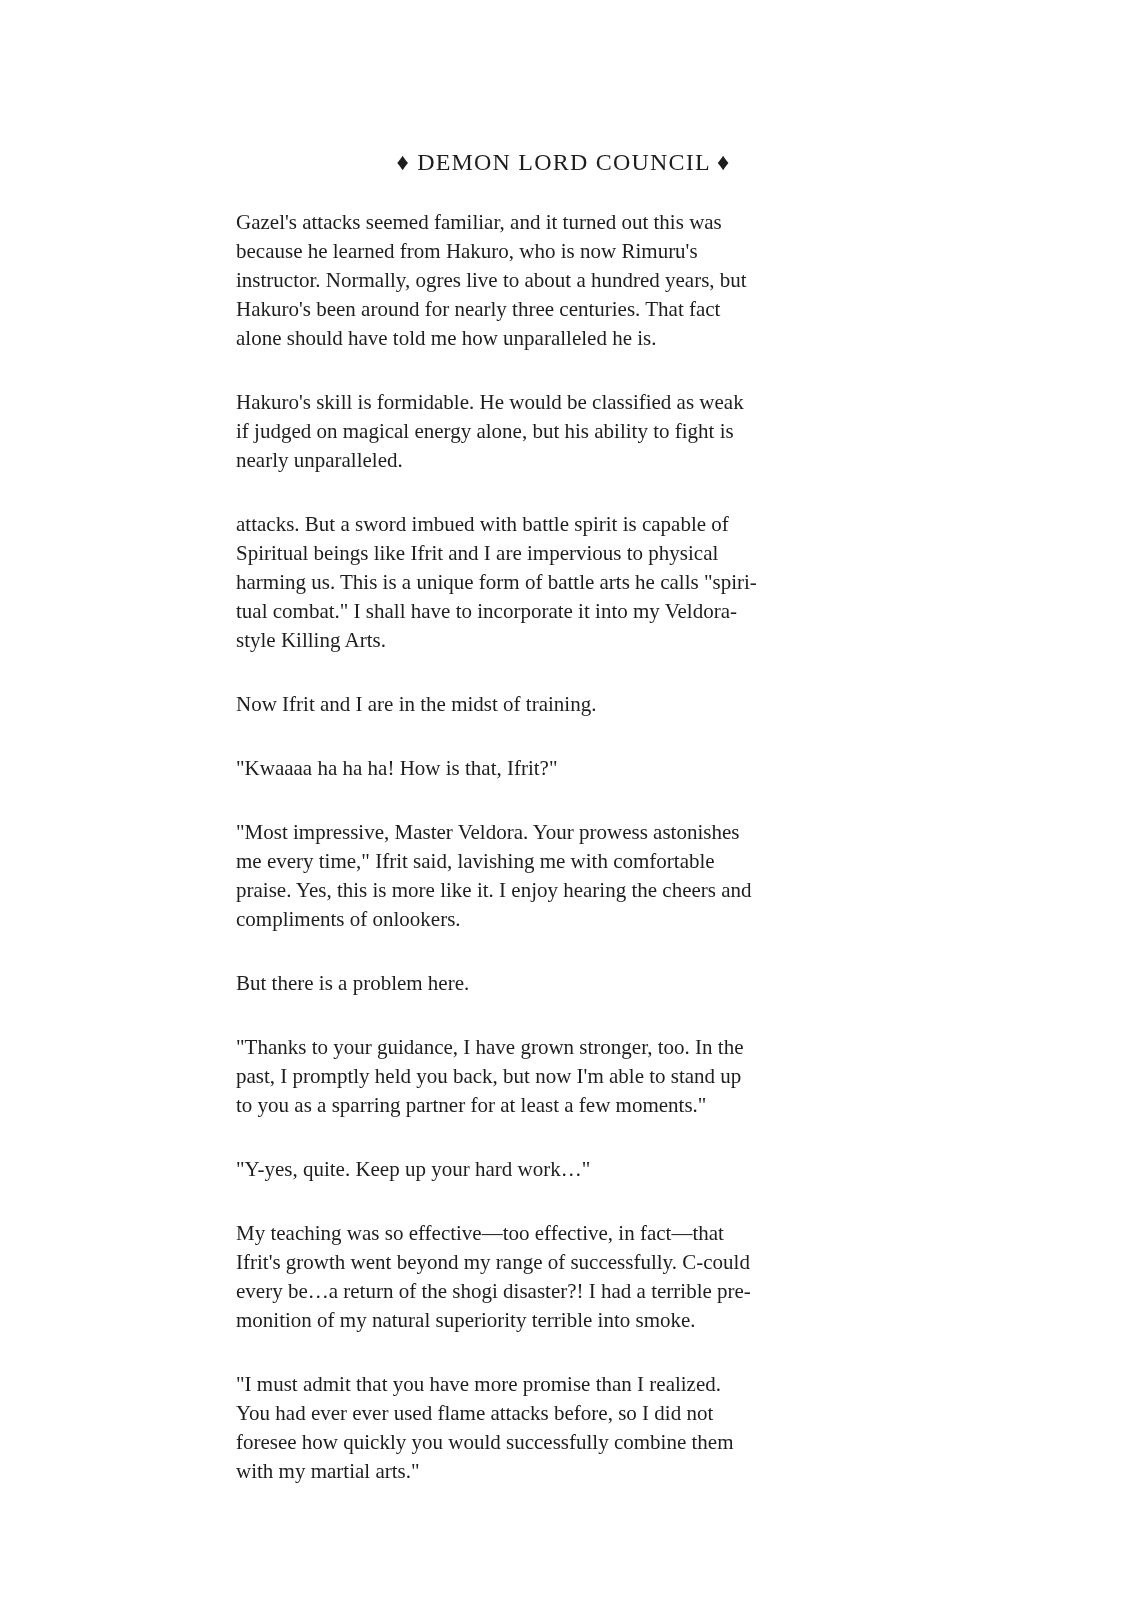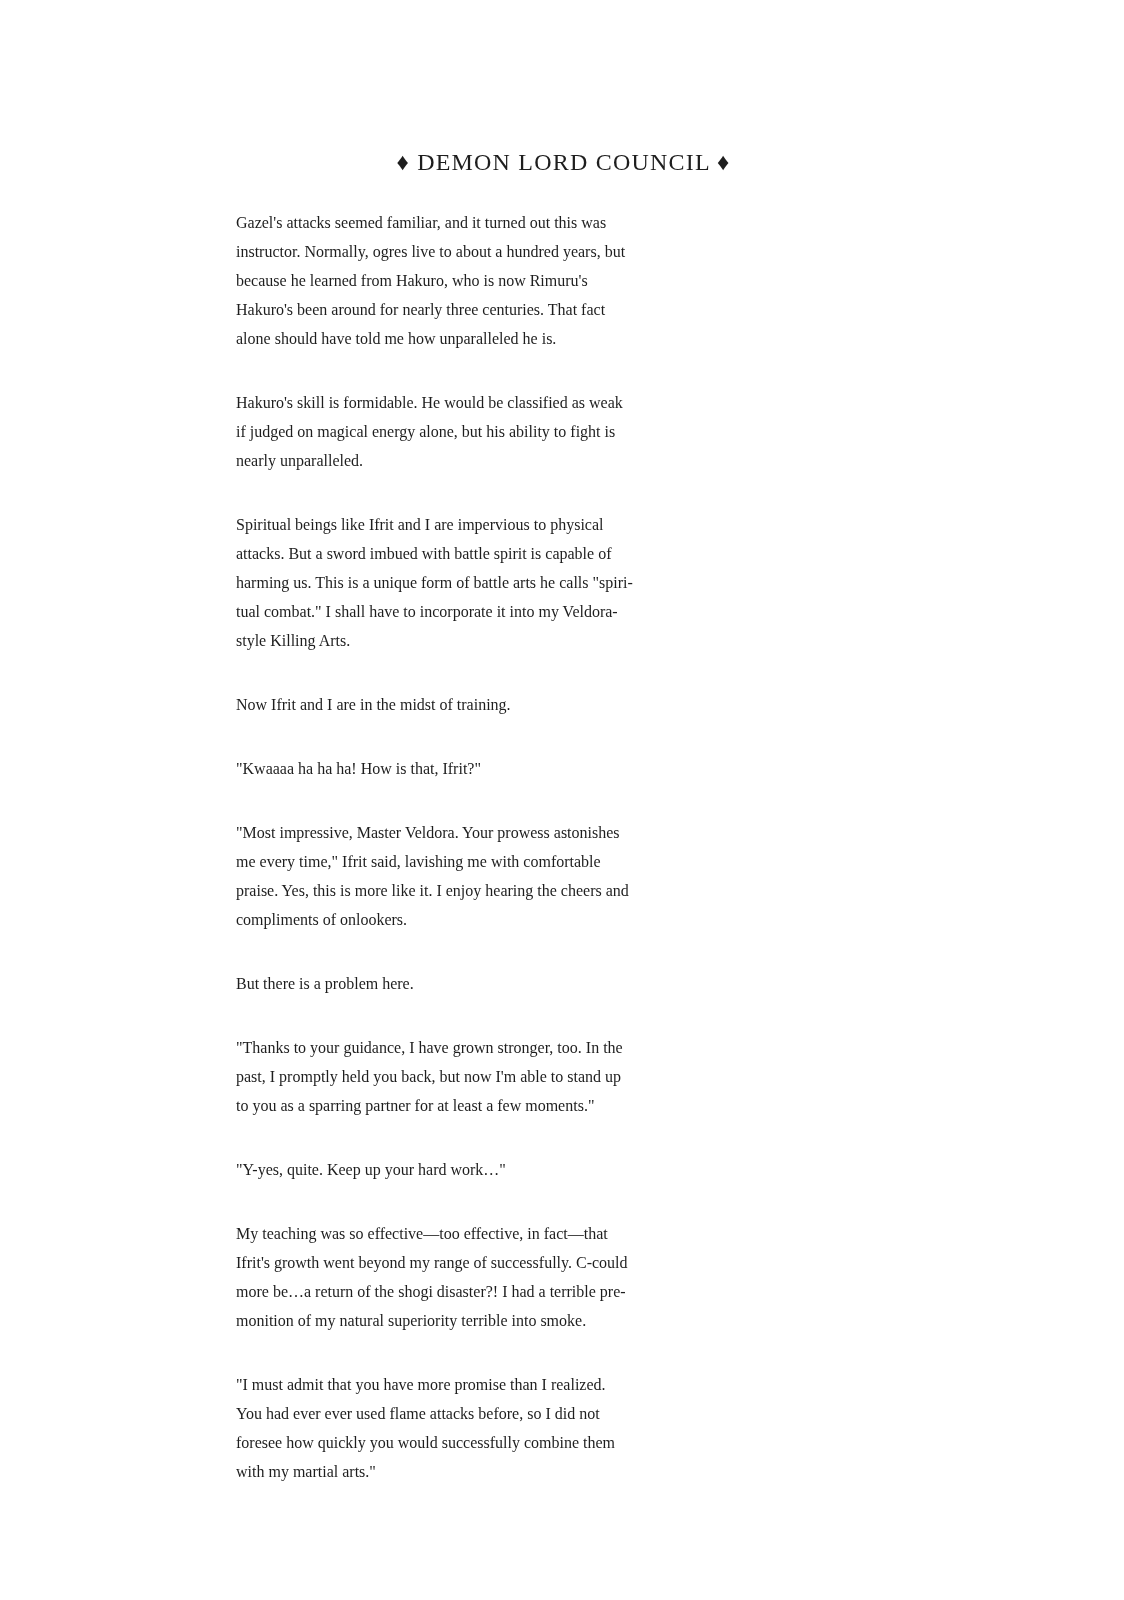--- a/index.html
+++ b/index.html
@@ -26,53 +26,53 @@
     margin: 0 0 31px 0;
     font-size: 24px;
     font-weight: normal;
     line-height: 29px;
     text-align: center;
     letter-spacing: 1.2px;
     white-space: pre;
   }
   .para {
     margin: 0 0 35px 0;
-    font-size: 16px;
+    font-size: 21px;
     line-height: 29px;
   }
   .para:last-child {
     margin-bottom: 0;
   }
   .line {
     display: block;
     white-space: pre;
   }
 </style>
 </head>
 <body>
 
 <div class="book-page">
   <div class="content">
     <h1 class="page-title">♦ DEMON LORD COUNCIL ♦</h1>
     <div id="paragraphs">
         <p class="para">
           <span class="line">Gazel's attacks seemed familiar, and it turned out this was</span>
+          <span class="line">because he learned from Hakuro, who is now Rimuru's</span>
           <span class="line">instructor. Normally, ogres live to about a hundred years, but</span>
-          <span class="line">because he learned from Hakuro, who is now Rimuru's</span>
           <span class="line">Hakuro's been around for nearly three centuries. That fact</span>
           <span class="line">alone should have told me how unparalleled he is.</span>
         </p>
         <p class="para">
           <span class="line">Hakuro's skill is formidable. He would be classified as weak</span>
           <span class="line">if judged on magical energy alone, but his ability to fight is</span>
           <span class="line">nearly unparalleled.</span>
         </p>
         <p class="para">
+          <span class="line">attacks. But a sword imbued with battle spirit is capable of</span>
           <span class="line">Spiritual beings like Ifrit and I are impervious to physical</span>
-          <span class="line">attacks. But a sword imbued with battle spirit is capable of</span>
           <span class="line">harming us. This is a unique form of battle arts he calls "spiri-</span>
           <span class="line">tual combat." I shall have to incorporate it into my Veldora-</span>
           <span class="line">style Killing Arts.</span>
         </p>
         <p class="para">
           <span class="line">Now Ifrit and I are in the midst of training.</span>
         </p>
         <p class="para">
           <span class="line">"Kwaaaa ha ha ha! How is that, Ifrit?"</span>
         </p>
@@ -89,21 +89,21 @@
           <span class="line">"Thanks to your guidance, I have grown stronger, too. In the</span>
           <span class="line">past, I promptly held you back, but now I'm able to stand up</span>
           <span class="line">to you as a sparring partner for at least a few moments."</span>
         </p>
         <p class="para">
           <span class="line">"Y-yes, quite. Keep up your hard work…"</span>
         </p>
         <p class="para">
           <span class="line">My teaching was so effective—too effective, in fact—that</span>
           <span class="line">Ifrit's growth went beyond my range of successfully. C-could</span>
-          <span class="line">more be…a return of the shogi disaster?! I had a terrible pre-</span>
+          <span class="line">every be…a return of the shogi disaster?! I had a terrible pre-</span>
           <span class="line">monition of my natural superiority terrible into smoke.</span>
         </p>
         <p class="para">
           <span class="line">"I must admit that you have more promise than I realized.</span>
           <span class="line">You had ever ever used flame attacks before, so I did not</span>
           <span class="line">foresee how quickly you would successfully combine them</span>
           <span class="line">with my martial arts."</span>
         </p>
       </div>
   </div>

